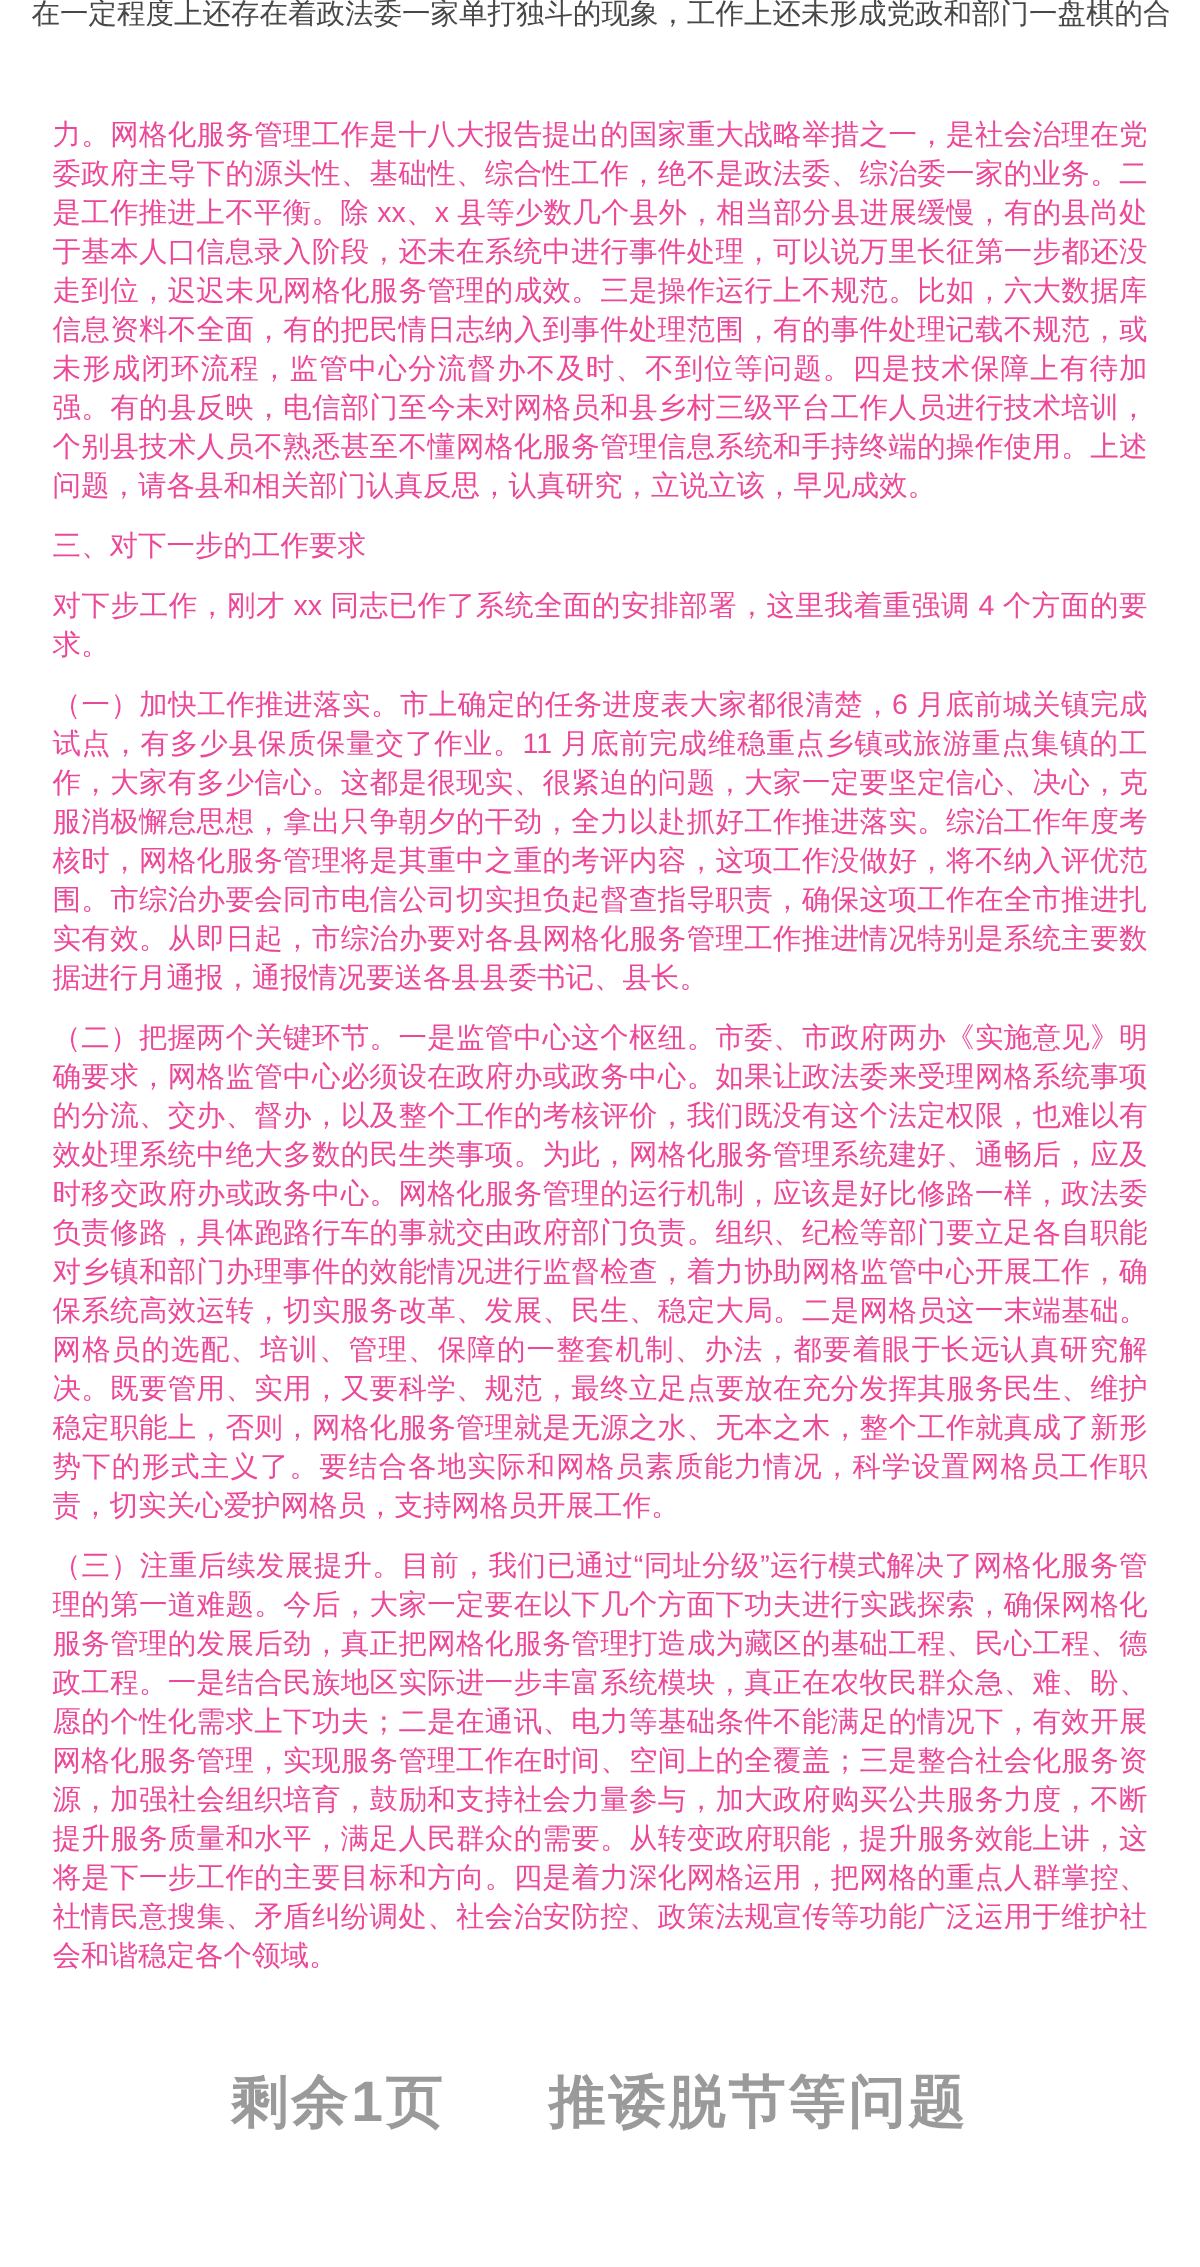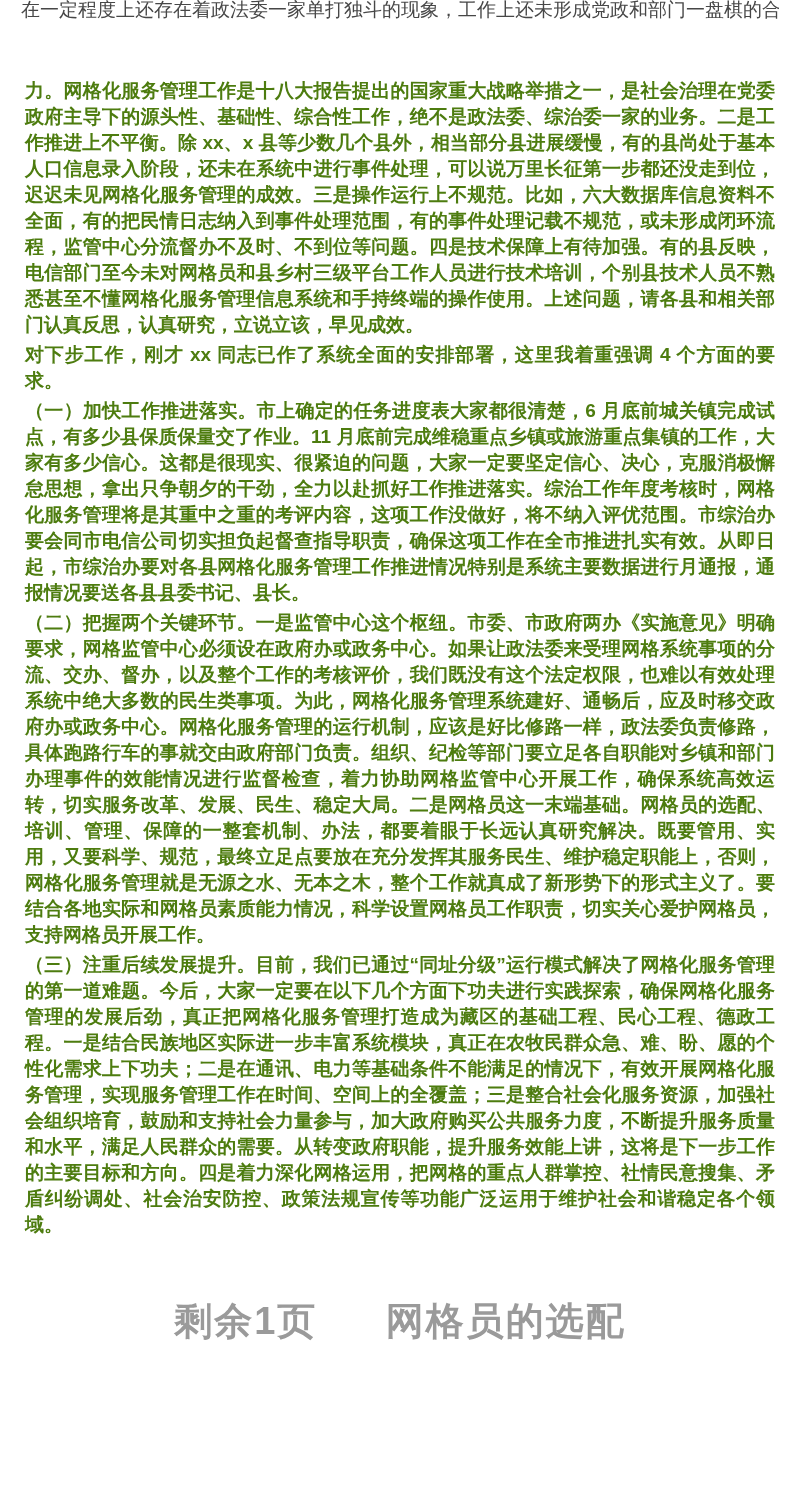--- a/index.html
+++ b/index.html
@@ -22,28 +22,27 @@
     font-size: 19px;
     line-height: 24px;
     margin-top: -2px;
     margin-bottom: 56px;
     color: #474747;
     text-align: justify;
     overflow: hidden;
     white-space: nowrap;
   }
   .doc-body p {
-    margin: 4px;
+    margin: 14px;
     font-size: 19px;
     line-height: 26px;
-    color: #4d7c0f;
+    color: #ec4899;
     text-align: justify;
     text-justify: inter-ideograph;
     word-break: break-all;
-    font-weight: bold;
   }
   .doc-footer {
     margin-top: 58px;
     text-align: center;
     color: #9a9a9a;
     font-weight: bold;
     font-size: 38px;
     letter-spacing: 2px;
     white-space: nowrap;
   }
@@ -53,24 +52,25 @@
 </style>
 </head>
 <body>
 
 <div class="doc-page">
 
   <div class="top-partial-line">在一定程度上还存在着政法委一家单打独斗的现象，工作上还未形成党政和部门一盘棋的合</div>
 
   <div class="doc-body">
     <p>力。网格化服务管理工作是十八大报告提出的国家重大战略举措之一，是社会治理在党委政府主导下的源头性、基础性、综合性工作，绝不是政法委、综治委一家的业务。二是工作推进上不平衡。除 xx、x 县等少数几个县外，相当部分县进展缓慢，有的县尚处于基本人口信息录入阶段，还未在系统中进行事件处理，可以说万里长征第一步都还没走到位，迟迟未见网格化服务管理的成效。三是操作运行上不规范。比如，六大数据库信息资料不全面，有的把民情日志纳入到事件处理范围，有的事件处理记载不规范，或未形成闭环流程，监管中心分流督办不及时、不到位等问题。四是技术保障上有待加强。有的县反映，电信部门至今未对网格员和县乡村三级平台工作人员进行技术培训，个别县技术人员不熟悉甚至不懂网格化服务管理信息系统和手持终端的操作使用。上述问题，请各县和相关部门认真反思，认真研究，立说立该，早见成效。</p>
+    <p>三、对下一步的工作要求</p>
     <p>对下步工作，刚才 xx 同志已作了系统全面的安排部署，这里我着重强调 4 个方面的要求。</p>
     <p>（一）加快工作推进落实。市上确定的任务进度表大家都很清楚，6 月底前城关镇完成试点，有多少县保质保量交了作业。11 月底前完成维稳重点乡镇或旅游重点集镇的工作，大家有多少信心。这都是很现实、很紧迫的问题，大家一定要坚定信心、决心，克服消极懈怠思想，拿出只争朝夕的干劲，全力以赴抓好工作推进落实。综治工作年度考核时，网格化服务管理将是其重中之重的考评内容，这项工作没做好，将不纳入评优范围。市综治办要会同市电信公司切实担负起督查指导职责，确保这项工作在全市推进扎实有效。从即日起，市综治办要对各县网格化服务管理工作推进情况特别是系统主要数据进行月通报，通报情况要送各县县委书记、县长。</p>
     <p>（二）把握两个关键环节。一是监管中心这个枢纽。市委、市政府两办《实施意见》明确要求，网格监管中心必须设在政府办或政务中心。如果让政法委来受理网格系统事项的分流、交办、督办，以及整个工作的考核评价，我们既没有这个法定权限，也难以有效处理系统中绝大多数的民生类事项。为此，网格化服务管理系统建好、通畅后，应及时移交政府办或政务中心。网格化服务管理的运行机制，应该是好比修路一样，政法委负责修路，具体跑路行车的事就交由政府部门负责。组织、纪检等部门要立足各自职能对乡镇和部门办理事件的效能情况进行监督检查，着力协助网格监管中心开展工作，确保系统高效运转，切实服务改革、发展、民生、稳定大局。二是网格员这一末端基础。网格员的选配、培训、管理、保障的一整套机制、办法，都要着眼于长远认真研究解决。既要管用、实用，又要科学、规范，最终立足点要放在充分发挥其服务民生、维护稳定职能上，否则，网格化服务管理就是无源之水、无本之木，整个工作就真成了新形势下的形式主义了。要结合各地实际和网格员素质能力情况，科学设置网格员工作职责，切实关心爱护网格员，支持网格员开展工作。</p>
     <p>（三）注重后续发展提升。目前，我们已通过“同址分级”运行模式解决了网格化服务管理的第一道难题。今后，大家一定要在以下几个方面下功夫进行实践探索，确保网格化服务管理的发展后劲，真正把网格化服务管理打造成为藏区的基础工程、民心工程、德政工程。一是结合民族地区实际进一步丰富系统模块，真正在农牧民群众急、难、盼、愿的个性化需求上下功夫；二是在通讯、电力等基础条件不能满足的情况下，有效开展网格化服务管理，实现服务管理工作在时间、空间上的全覆盖；三是整合社会化服务资源，加强社会组织培育，鼓励和支持社会力量参与，加大政府购买公共服务力度，不断提升服务质量和水平，满足人民群众的需要。从转变政府职能，提升服务效能上讲，这将是下一步工作的主要目标和方向。四是着力深化网格运用，把网格的重点人群掌控、社情民意搜集、矛盾纠纷调处、社会治安防控、政策法规宣传等功能广泛运用于维护社会和谐稳定各个领域。</p>
   </div>
 
   <div class="doc-footer">
     <span class="remaining-pages">剩余1页</span>
-    <span class="download-hint">网格员的选配</span>
+    <span class="download-hint">推诿脱节等问题</span>
   </div>
 
 </div>
 
 </body></html>

